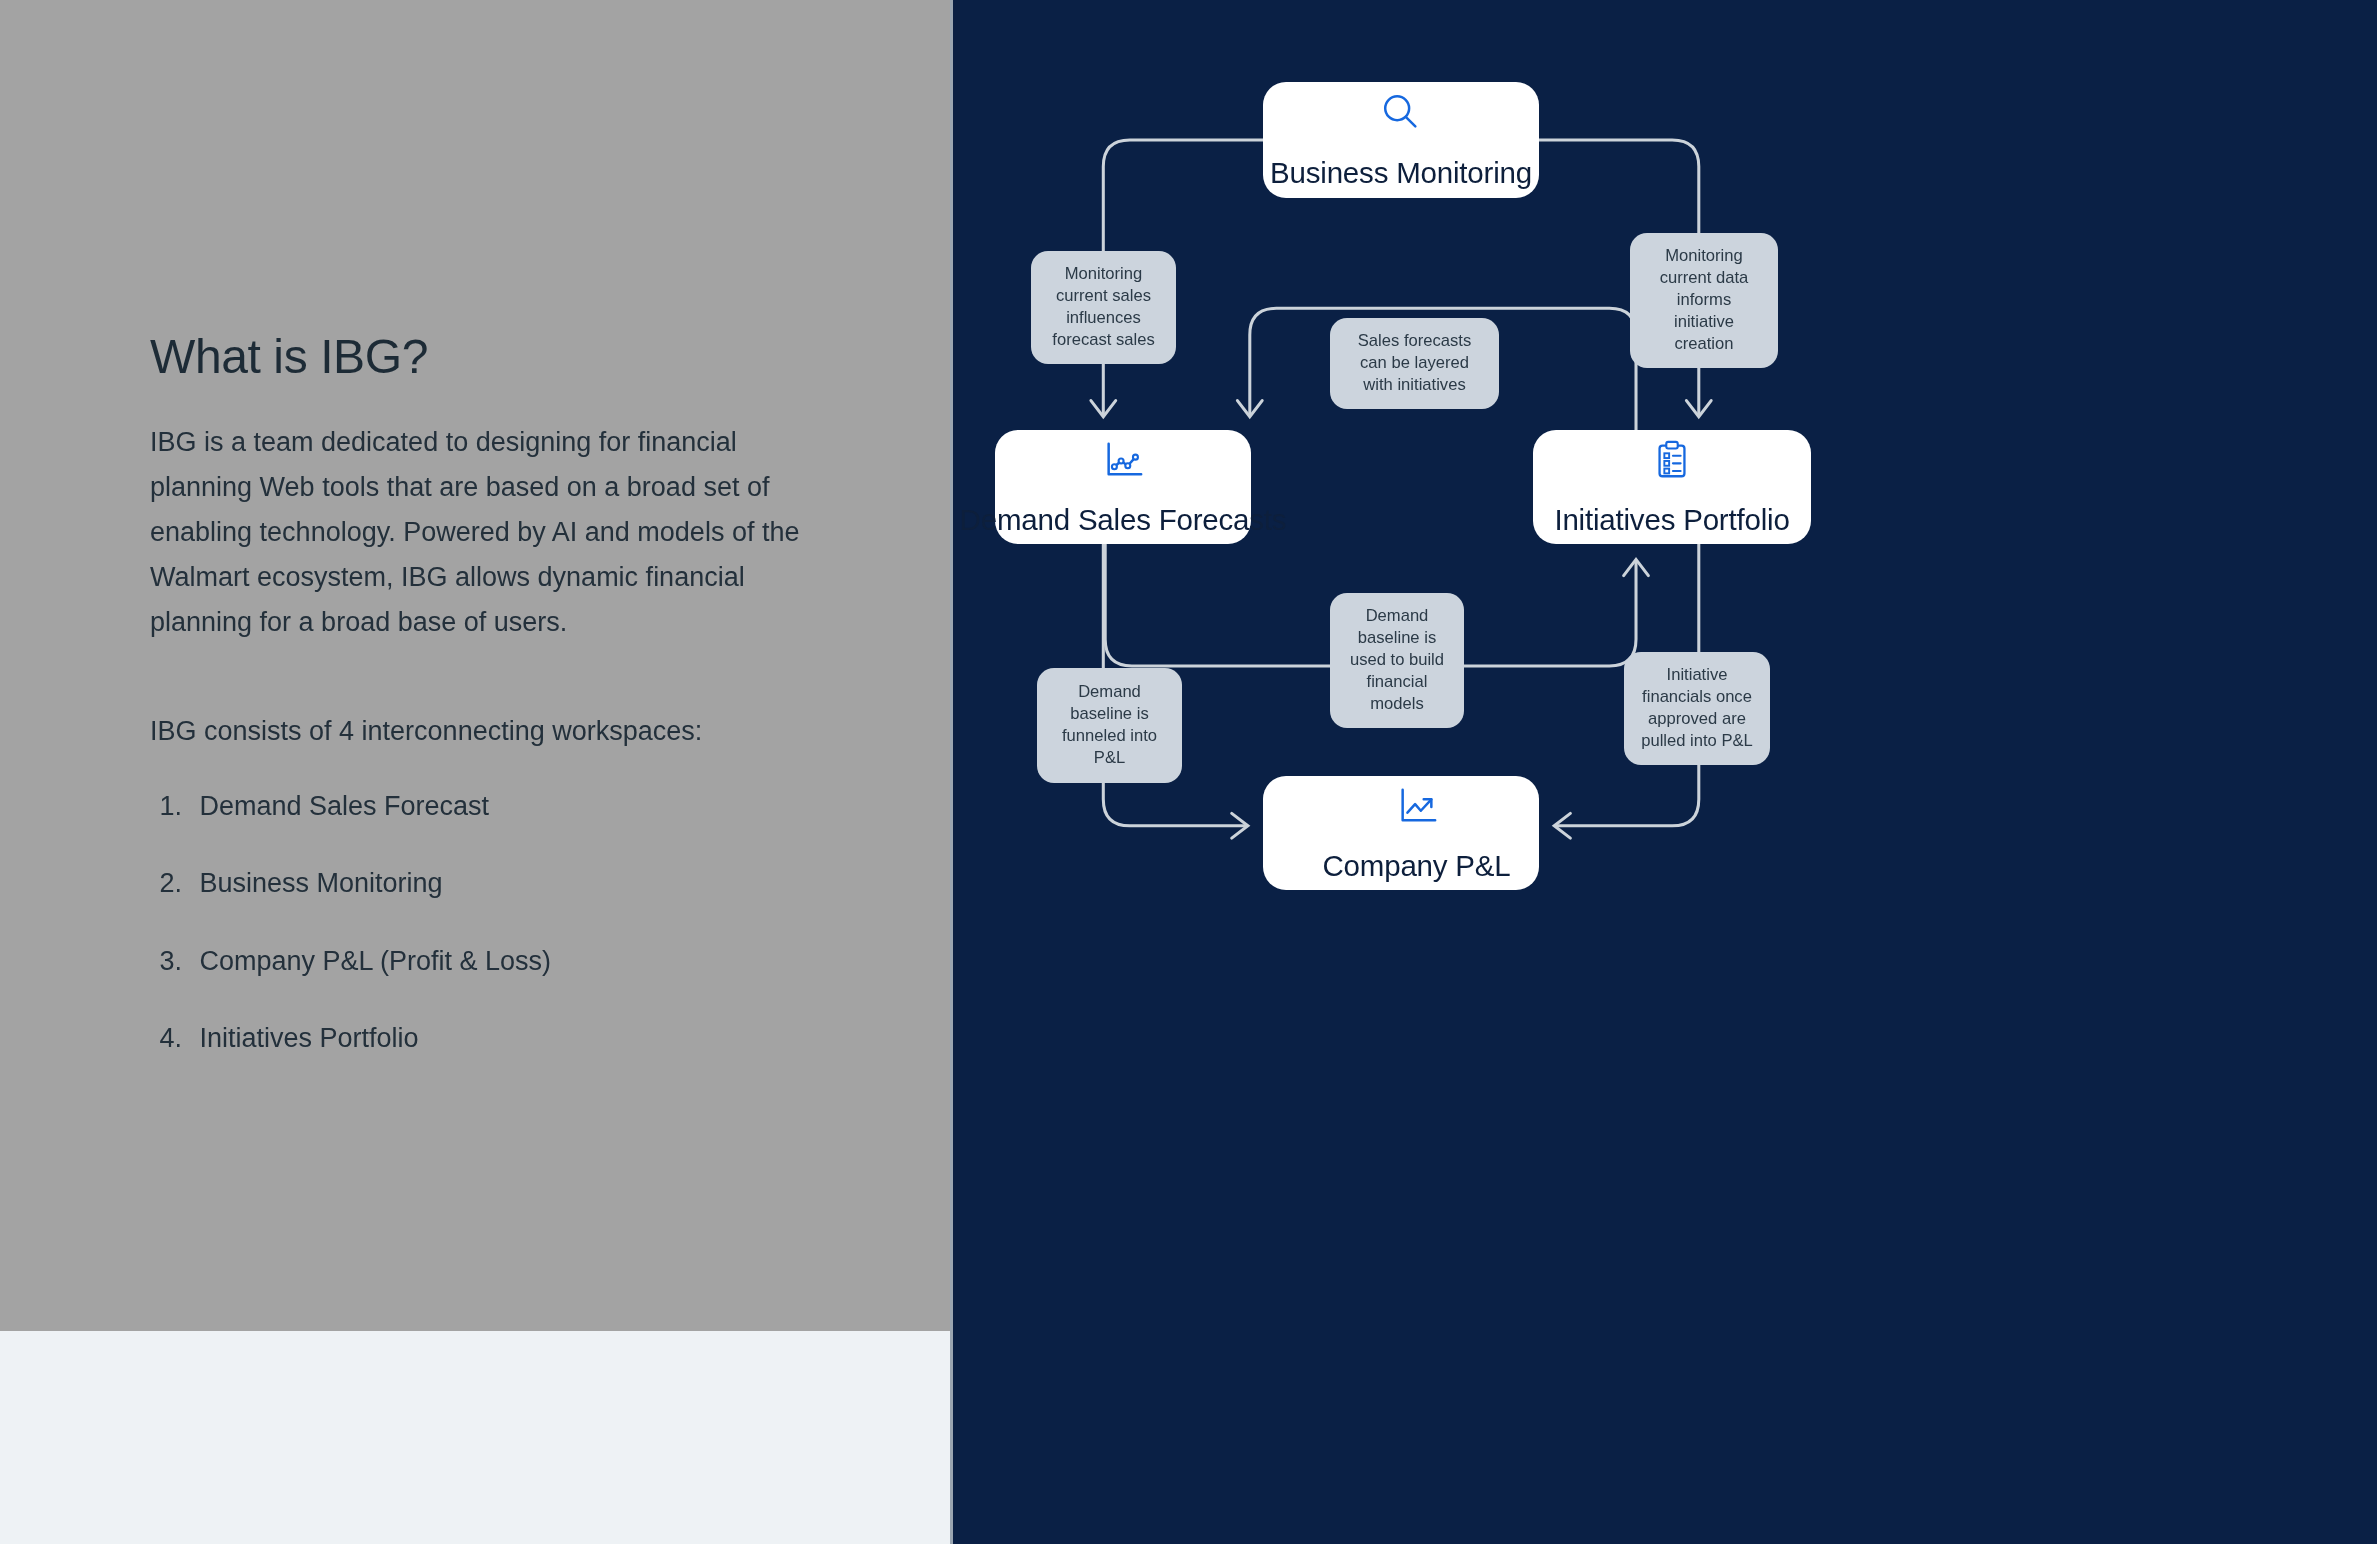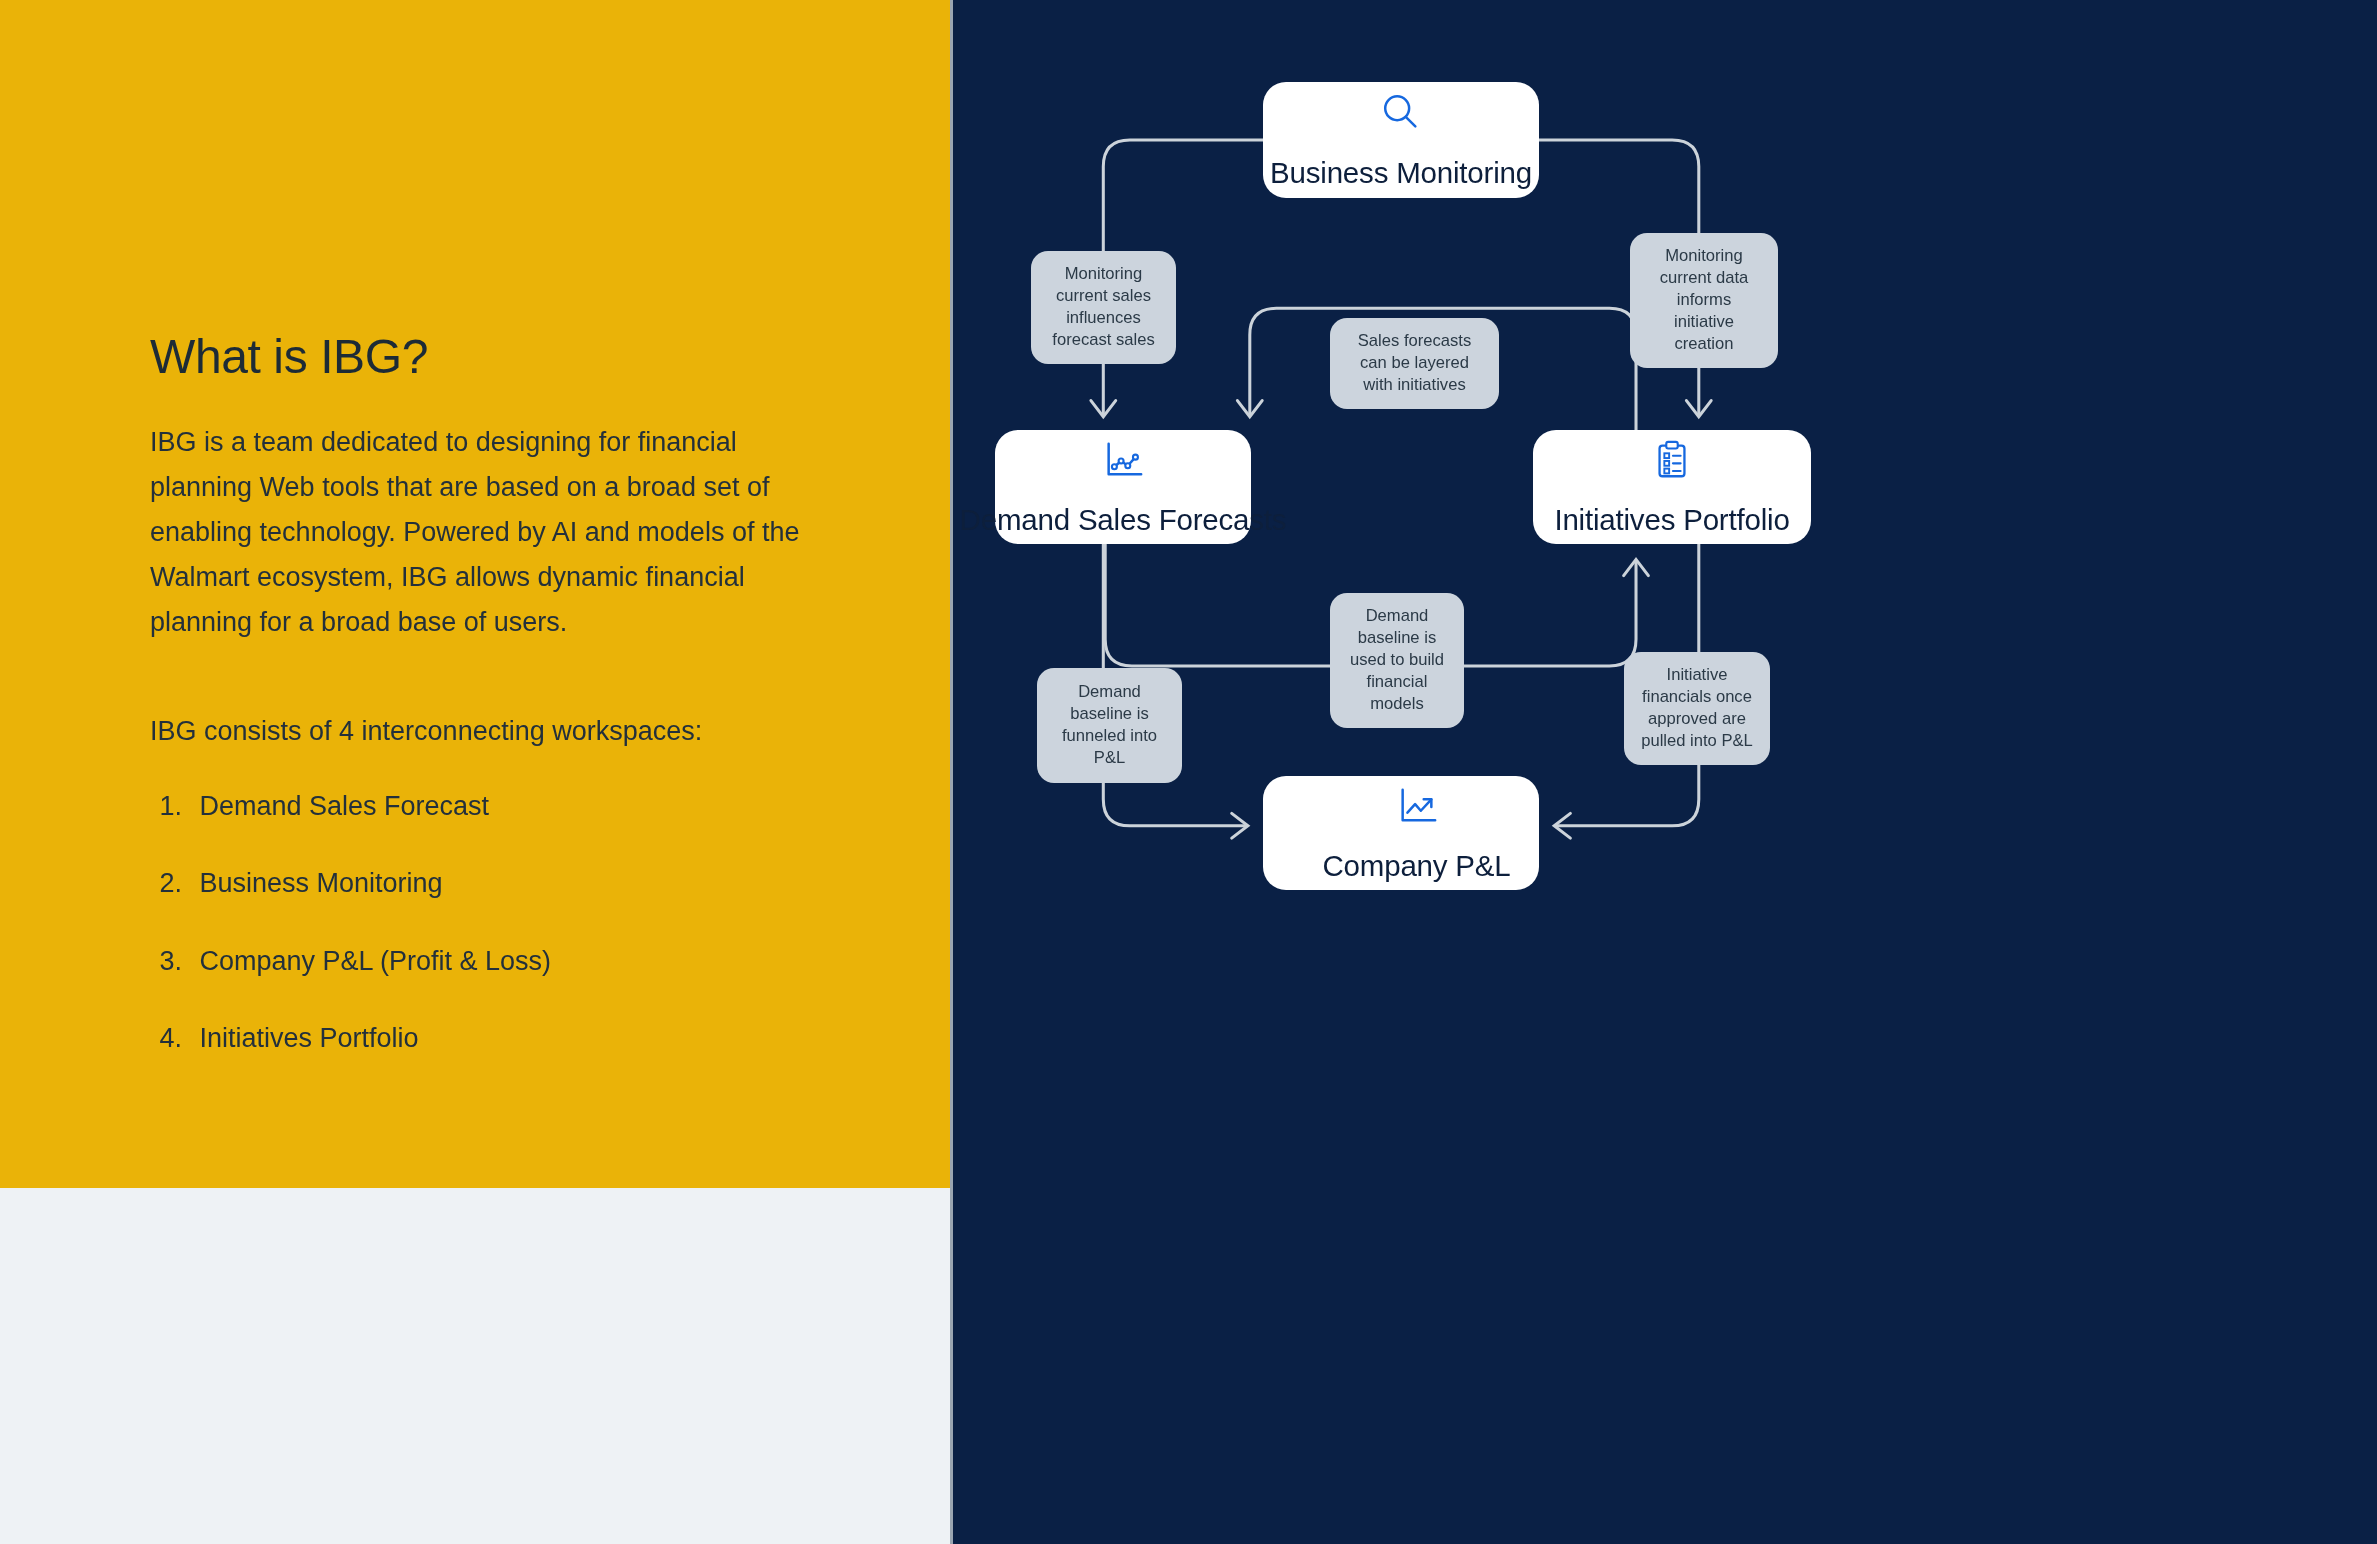--- a/index.html
+++ b/index.html
@@ -13,22 +13,22 @@
   }
   .page {
     position: relative;
     width: 2378px; height: 1545px;
     display: flex;
   }
 
   
   .left-pane {
     width: 953px;
-    height: 1188px;
-    background: #eab308;
+    height: 1331px;
+    background: #a3a3a3;
     box-sizing: border-box;
     position: relative;
     flex: 0 0 953px;
   }
   .left-inner {
     position: absolute;
     left: 150px;
     top: 331px;
     width: 666px;
   }

